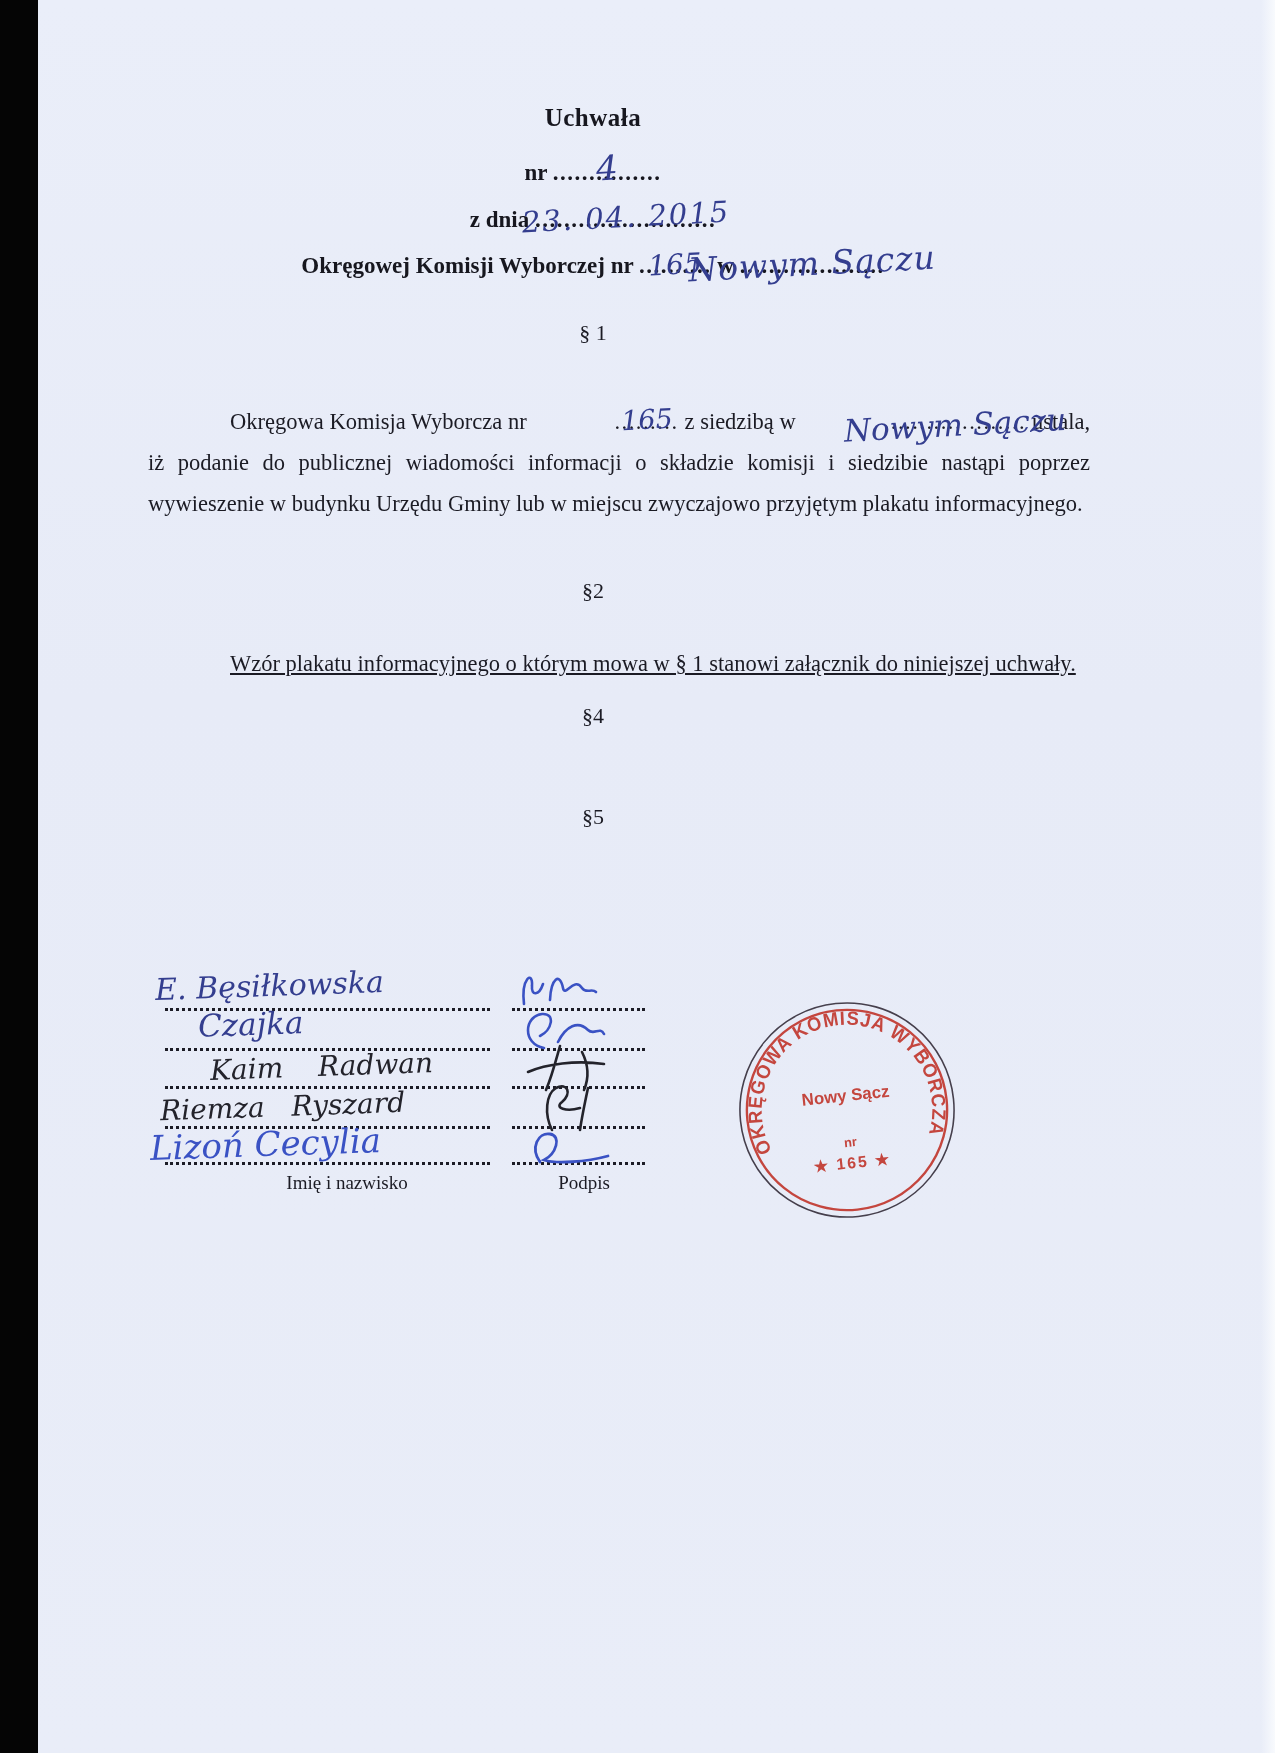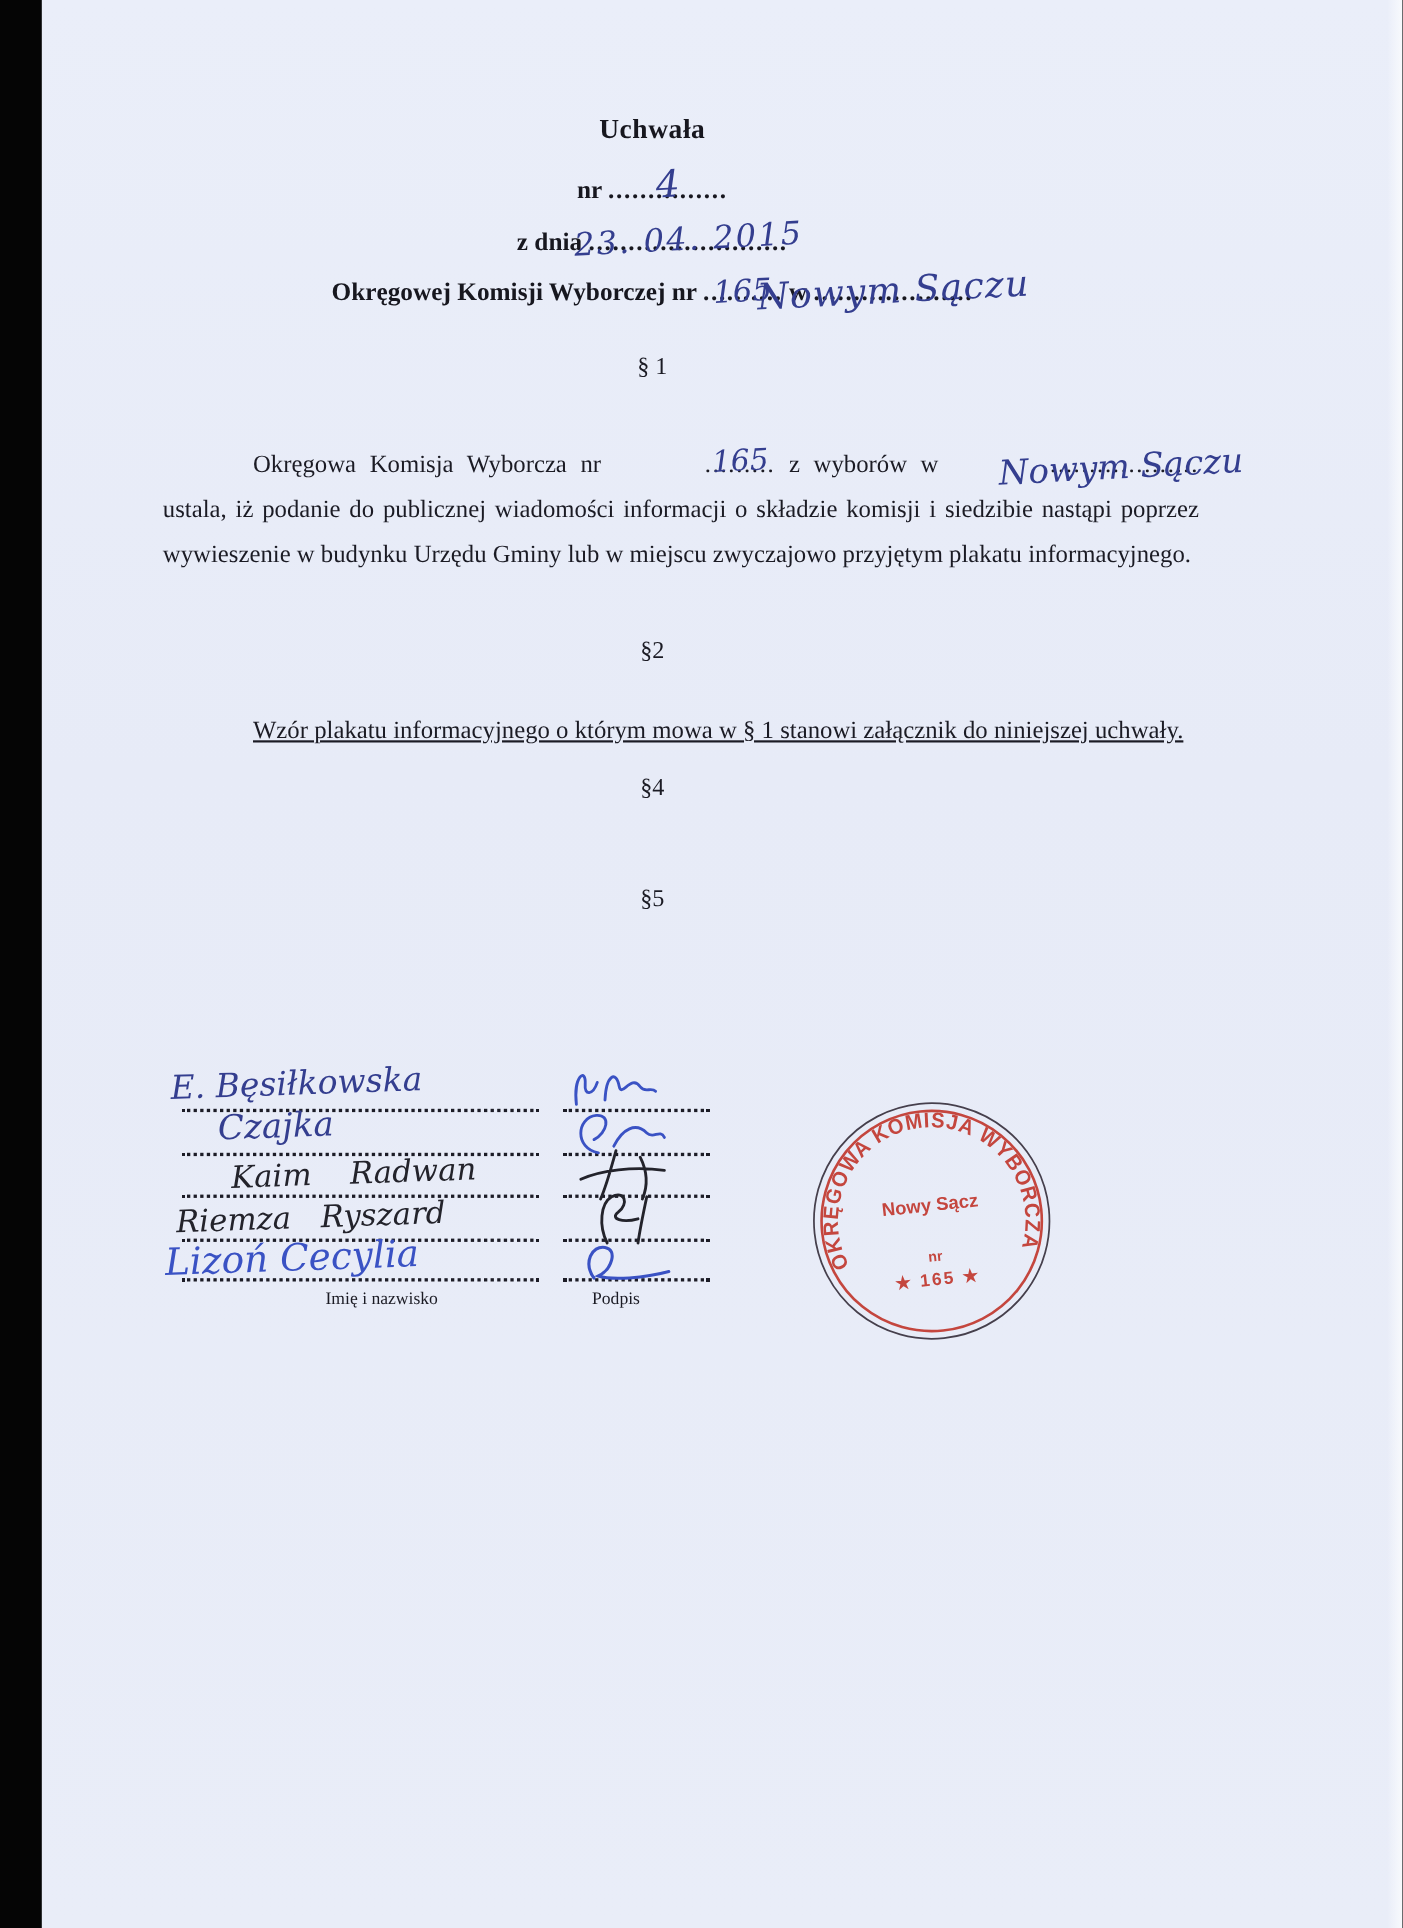--- a/index.html
+++ b/index.html
@@ -82,21 +82,21 @@
     position:absolute; height:0; border-bottom:3px dotted #1c1c26;
   }
   .sig-line.left  { left:127px; width:325px; }
   .sig-line.right { left:474px; width:133px; }
   .sig-name {
     position:absolute; font-family:"DejaVu Serif", serif; font-style:italic;
     white-space:nowrap; transform:rotate(-2deg);
   }
   .sig-svg { position:absolute; overflow:visible; }
   .col-label {
-    position:absolute; font-size:16px; color:#1b1b24; text-align:center;
+    position:absolute; font-size:19px; color:#1b1b24; text-align:center;
   }
   
   .stamp {
     position:absolute; left:695px; top:996px; width:228px; height:228px;
     transform:rotate(-6deg); opacity:.93;
   }
   .stamp text { fill:#c23a31; font-family:"Liberation Sans", sans-serif; font-weight:bold; }
   .stamp-ring { font-size:19.5px; letter-spacing:1px; }
   .stamp-city { font-size:17px; }
   .stamp-nr   { font-size:13px; }
@@ -141,21 +141,21 @@
     </span>
   </div>
 
   <div class="sec-head s1">§ 1</div>
   <p class="para p1 indent">
     <span>Okręgowa  Komisja  Wyborcza  nr</span>
     <span class="dotfill">
       <span class="dots">.........</span>
       <span class="overhand hand ink-navy">165</span>
     </span>
-    <span>z  wyborów  w</span>
+    <span>z  siedzibą  w</span>
     <span class="dotfill">
       <span class="dots">....................</span>
       <span class="overhand hand ink-navy h-place2">Nowym Sączu</span>
     </span>
     <span>ustala, iż podanie do publicznej wiadomości informacji o składzie komisji i siedzibie nastąpi poprzez wywieszenie w budynku Urzędu Gminy lub w miejscu zwyczajowo przyjętym plakatu informacyjnego.</span>
   </p>
 
   <div class="sec-head s2">§2</div>
   <p class="para p2 indent">Wzór plakatu informacyjnego o którym mowa w § 1 stanowi załącznik do niniejszej uchwały.</p>
 
@@ -191,21 +191,21 @@
     <path d="M40 4 C36 18 32 34 26 48 M8 30 C26 22 56 18 84 22 M62 10 C68 22 70 34 64 48" fill="none" stroke="#23232b" stroke-width="2.6" stroke-linecap="round"></path>
   </svg>
   <svg class="sig-svg" style="left:484px; top:1080px;" width="100" height="54">
     <path d="M30 50 C22 34 24 14 34 8 C46 2 50 14 40 22 C32 28 44 32 58 28 M66 8 C63 22 60 36 58 50" fill="none" stroke="#23232b" stroke-width="2.6" stroke-linecap="round"></path>
   </svg>
   <svg class="sig-svg" style="left:482px; top:1120px;" width="110" height="52">
     <path d="M20 42 C10 28 18 12 30 14 C42 16 36 34 24 40 C36 44 66 42 88 36" fill="none" stroke="#3a52c4" stroke-width="2.8" stroke-linecap="round"></path>
   </svg>
 
   <div class="col-label" style="left:229px; top:1172px; width:160px;">Imię i nazwisko</div>
-  <div class="col-label" style="left:472px; top:1172px; width:100px;">Podpis</div>
+  <div class="col-label" style="left:496px; top:1172px; width:100px;">Podpis</div>
 
   <svg class="stamp" viewBox="0 0 230 230">
     <defs>
       <path id="ringPath" d="M 37.1 151.4 A 86 86 0 1 1 192.9 151.4" fill="none"></path>
     </defs>
     <circle cx="115" cy="115" r="108" fill="none" stroke="#3a3340" stroke-width="1.6"></circle>
     <circle cx="115" cy="115" r="101" fill="none" stroke="#c23a31" stroke-width="2.4"></circle>
     <text class="stamp-ring">
       <textPath href="#ringPath" startOffset="50%" text-anchor="middle" lengthAdjust="spacingAndGlyphs" textLength="338">OKRĘGOWA KOMISJA WYBORCZA</textPath>
     </text>

